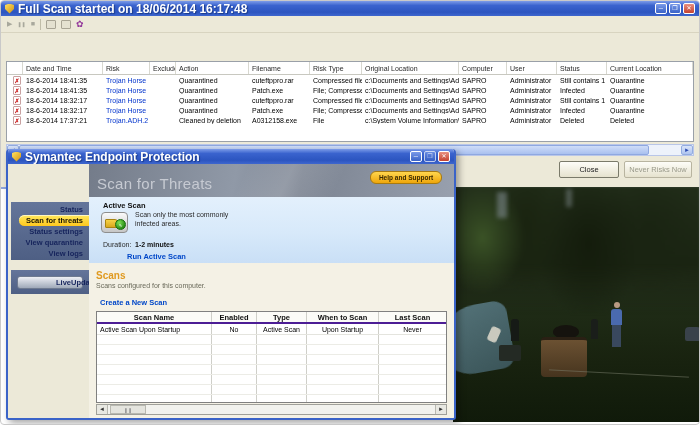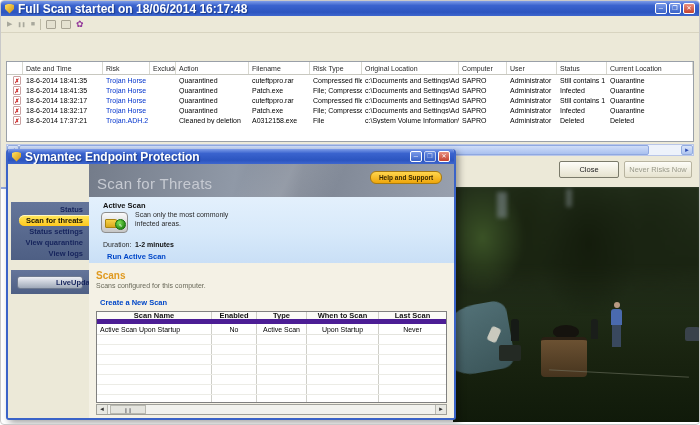--- a/index.html
+++ b/index.html
@@ -94,30 +94,30 @@
   .scan-col { position:relative; width:50%; }
   .scan-title { position:absolute; left:14px; top:4px; font-size:7.5px; font-weight:bold; color:#111; }
   .scan-ico { position:absolute; left:12px; top:15px; width:27px; height:21px; background:linear-gradient(180deg,#FAFAFA,#C6C6C6); border:1px solid #8E8E8E; border-radius:4px; }
   .folder { position:absolute; left:3px; top:6px; width:13px; height:9px; background:linear-gradient(180deg,#F6D247,#D9A81C); border:1px solid #A88410; border-radius:1px 3px 1px 1px; }
   .monitor { position:absolute; left:4px; top:4px; width:12px; height:9px; background:#4878C8; border:1px solid #27457F; border-radius:1px; }
   .monitor:after { content:""; position:absolute; left:3px; top:9px; width:5px; height:3px; background:#32507F; }
   .orb { position:absolute; right:1px; bottom:2px; width:11px; height:11px; border-radius:50%; background:radial-gradient(circle at 35% 30%,#7EE055,#2A9018 70%); border:1px solid #176A0E; color:#fff; font-size:5px; line-height:10px; text-align:center; }
   .scan-desc { position:absolute; left:46px; top:13px; width:110px; font-size:7px; color:#2a2a2a; line-height:1.3; }
   .dur-label { position:absolute; left:14px; top:44px; font-size:7px; color:#2a2a2a; }
   .dur-value { position:absolute; left:46px; top:44px; font-size:7px; font-weight:bold; color:#111; }
-  .run-link { position:absolute; left:18px; top:55px; font-size:7.5px; font-weight:bold; color:#0047C8; }
+  .run-link { position:absolute; left:38px; top:55px; font-size:7.5px; font-weight:bold; color:#0047C8; }
 
   #content { position:absolute; left:0; right:0; top:99px; bottom:0; background:#F4F1E5; }
   #scans-heading { position:absolute; left:7px; top:7px; font-size:10px; font-weight:bold; color:#E09A20; }
   #scans-desc { position:absolute; left:7px; top:19px; font-size:7px; color:#6A6A5A; }
   #create-link { position:absolute; left:11px; top:35px; font-size:7.5px; font-weight:bold; color:#0047C8; }
 
   #scans-table { position:absolute; left:7px; right:7px; top:48px; bottom:15px; background:#fff; border:1px solid #808080; overflow:hidden; }
   .s-row { display:flex; height:10px; }
-  .s-head { height:12px; border-bottom:5px solid #4c1d95; background:#FBFBF7; }
+  .s-head { height:12px; border-bottom:2px solid #4c1d95; background:#FBFBF7; }
   .sc { border-right:1px solid #CFCFC9; font-size:7px; display:flex; align-items:center; justify-content:center; white-space:nowrap; overflow:hidden; flex:0 0 auto; }
   .s-head .sc { font-size:7.5px; font-weight:bold; color:#111; }
   .s0{width:115px;} .s1{width:45px;} .s2{width:50px;} .s3{width:72px;} .s4{flex:1 1 auto; border-right:none;}
   .s-data { height:11px; border-bottom:1px solid #E4E4DE; }
   .s-data .s0 { justify-content:flex-start; padding-left:3px; }
   .s-empty { border-bottom:1px solid #ECECE6; }
 
   #sep-hscroll { position:absolute; left:7px; right:7px; bottom:3px; height:11px; background:#F2F2EE; border:1px solid #A0A09A; display:flex; align-items:stretch; }
   .s-arrow { width:11px; background:#E8E8E2; border-right:1px solid #B8B8B0; color:#333; font-size:6px; line-height:9px; text-align:center; flex:0 0 auto; }
   .s-arrow.right { border-right:none; border-left:1px solid #B8B8B0; margin-left:auto; }

